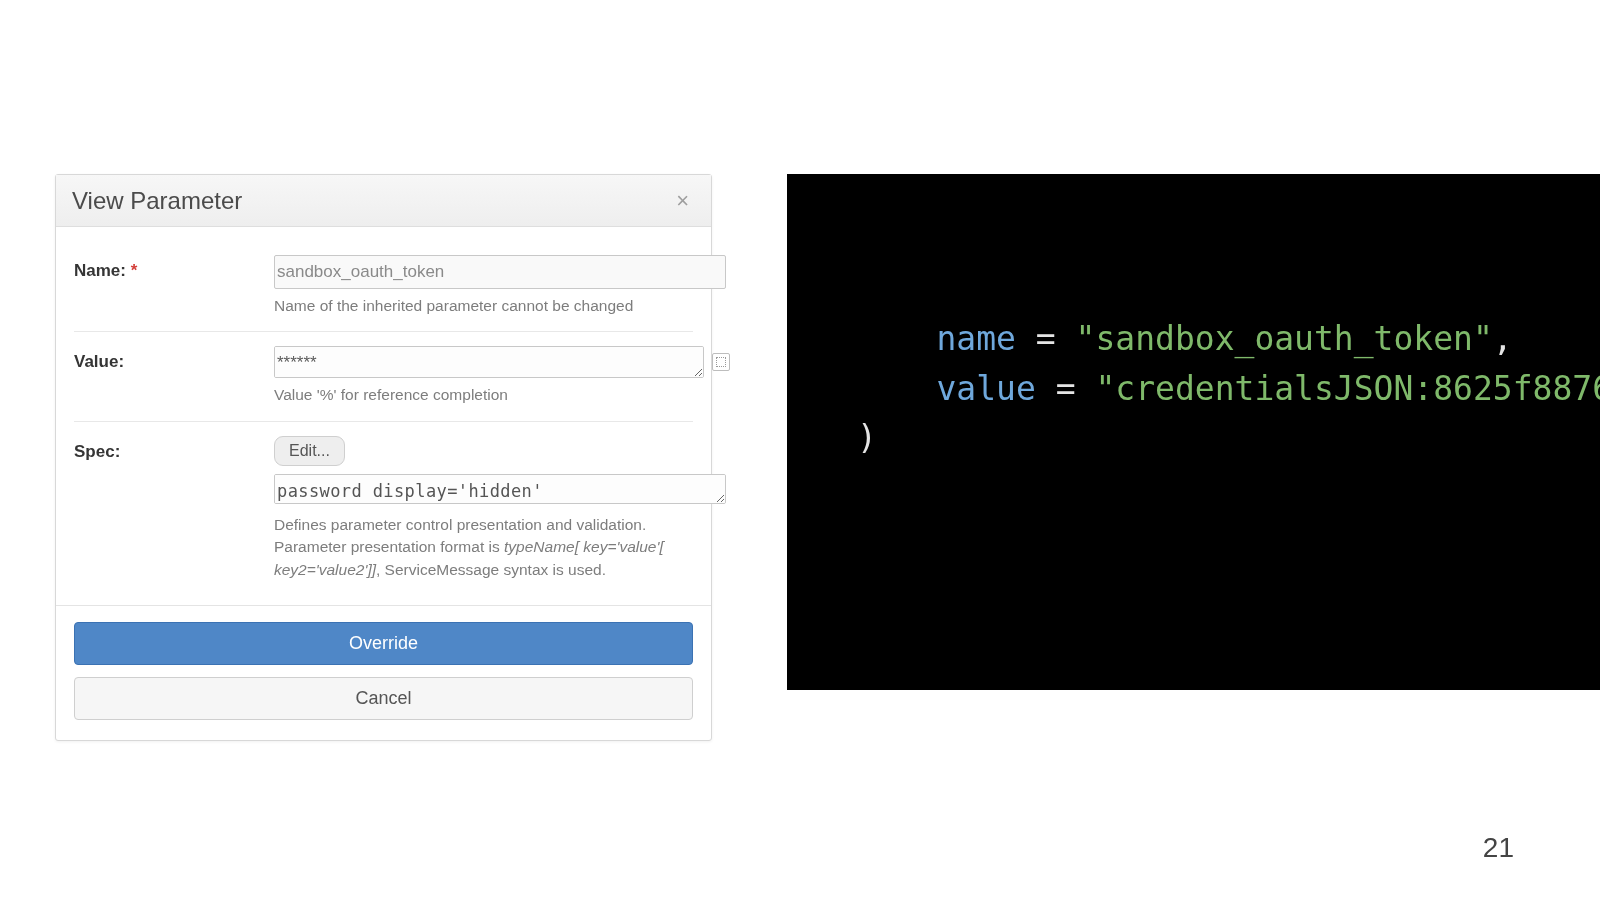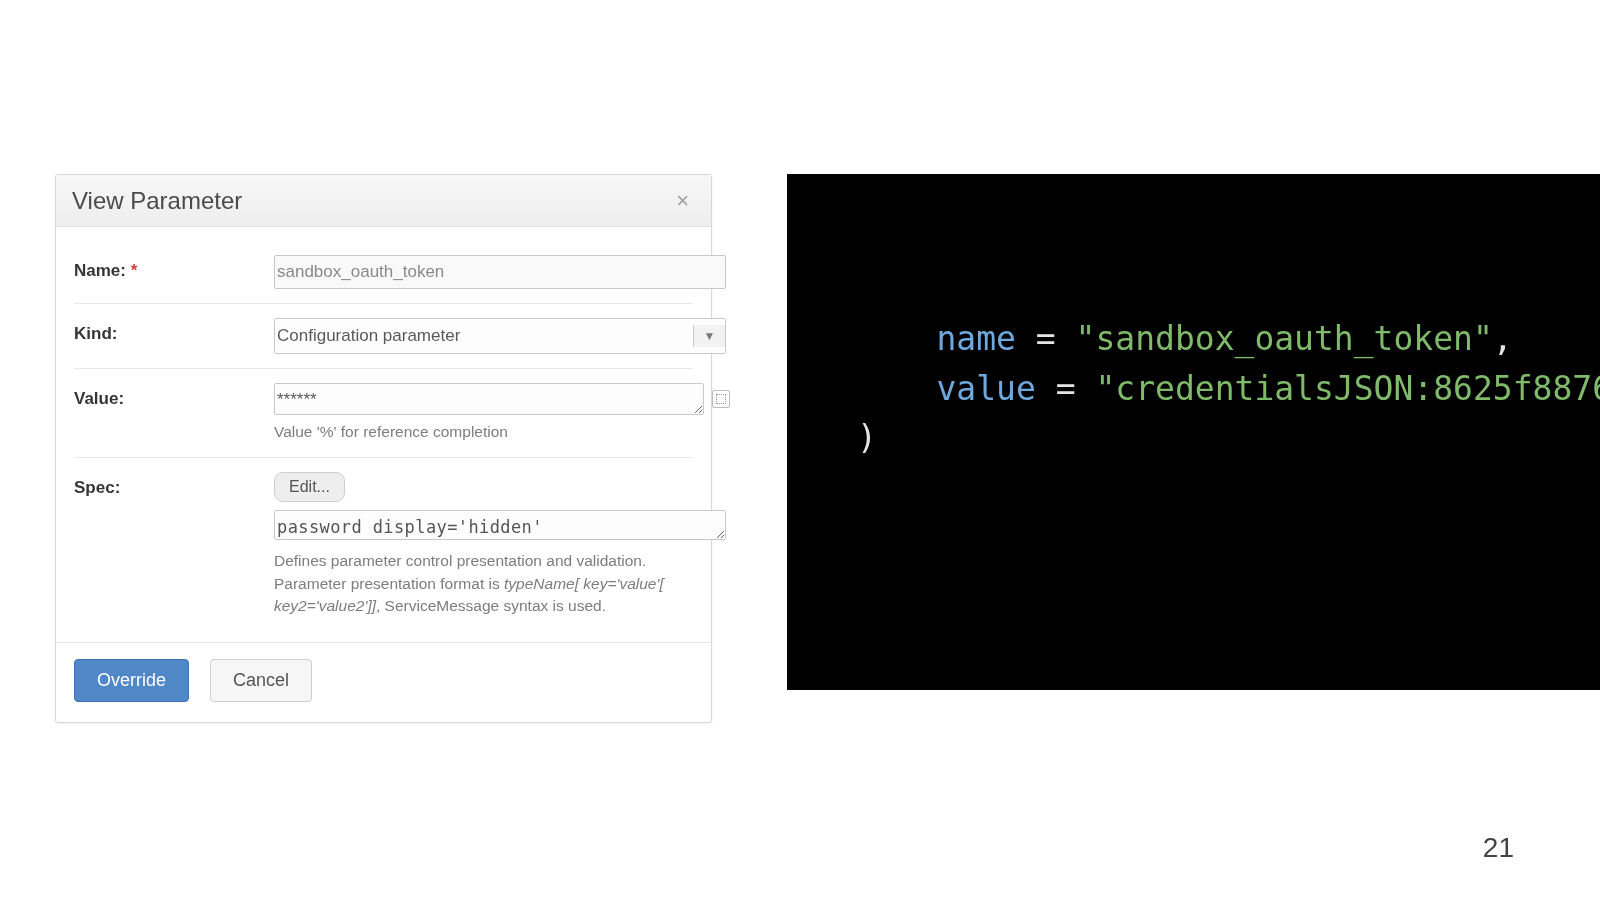--- a/index.html
+++ b/index.html
@@ -162,21 +162,22 @@
     font-family: "Menlo", "Consolas", monospace;
     font-size: 17px;
     color: #555;
     letter-spacing: 0.4px;
   }
 
   .dialog-footer {
     border-top: 1px solid #e4e4e4;
     padding: 16px 18px 20px 18px;
     display: flex;
-    gap: 21px;
+    gap: 12px;
+    flex-direction: column;
   }
   .btn {
     font-size: 18px;
     padding: 10px 22px;
     border-radius: 4px;
     cursor: pointer;
   }
   .btn-primary {
     background: #4f87c7;
     color: #fff;
@@ -231,32 +232,24 @@
 
     <div class="dialog-body">
 
       <div class="form-row">
         <div class="form-label">
           <span>Name:</span>
           <span class="req">*</span>
         </div>
         <div class="form-control-col">
           <input class="text-input" disabled="" value="sandbox_oauth_token" style="">
+          <div class="helper">Name of the inherited parameter cannot be changed</div>
         </div>
       </div>
 
-      <div class="form-row">
-        <div class="form-label">Kind:</div>
-        <div class="form-control-col">
-          <div class="select-like">
-            <span>Configuration parameter</span>
-            <span class="select-caret">▼</span>
-          </div>
-        </div>
-      </div>
 
       <div class="form-row">
         <div class="form-label">Value:</div>
         <div class="form-control-col">
           <div class="value-row">
             <textarea class="small-textarea" style="">******</textarea>
             <span class="aux-icon"></span>
           </div>
           <div class="helper">Value '%' for reference completion</div>
         </div>

